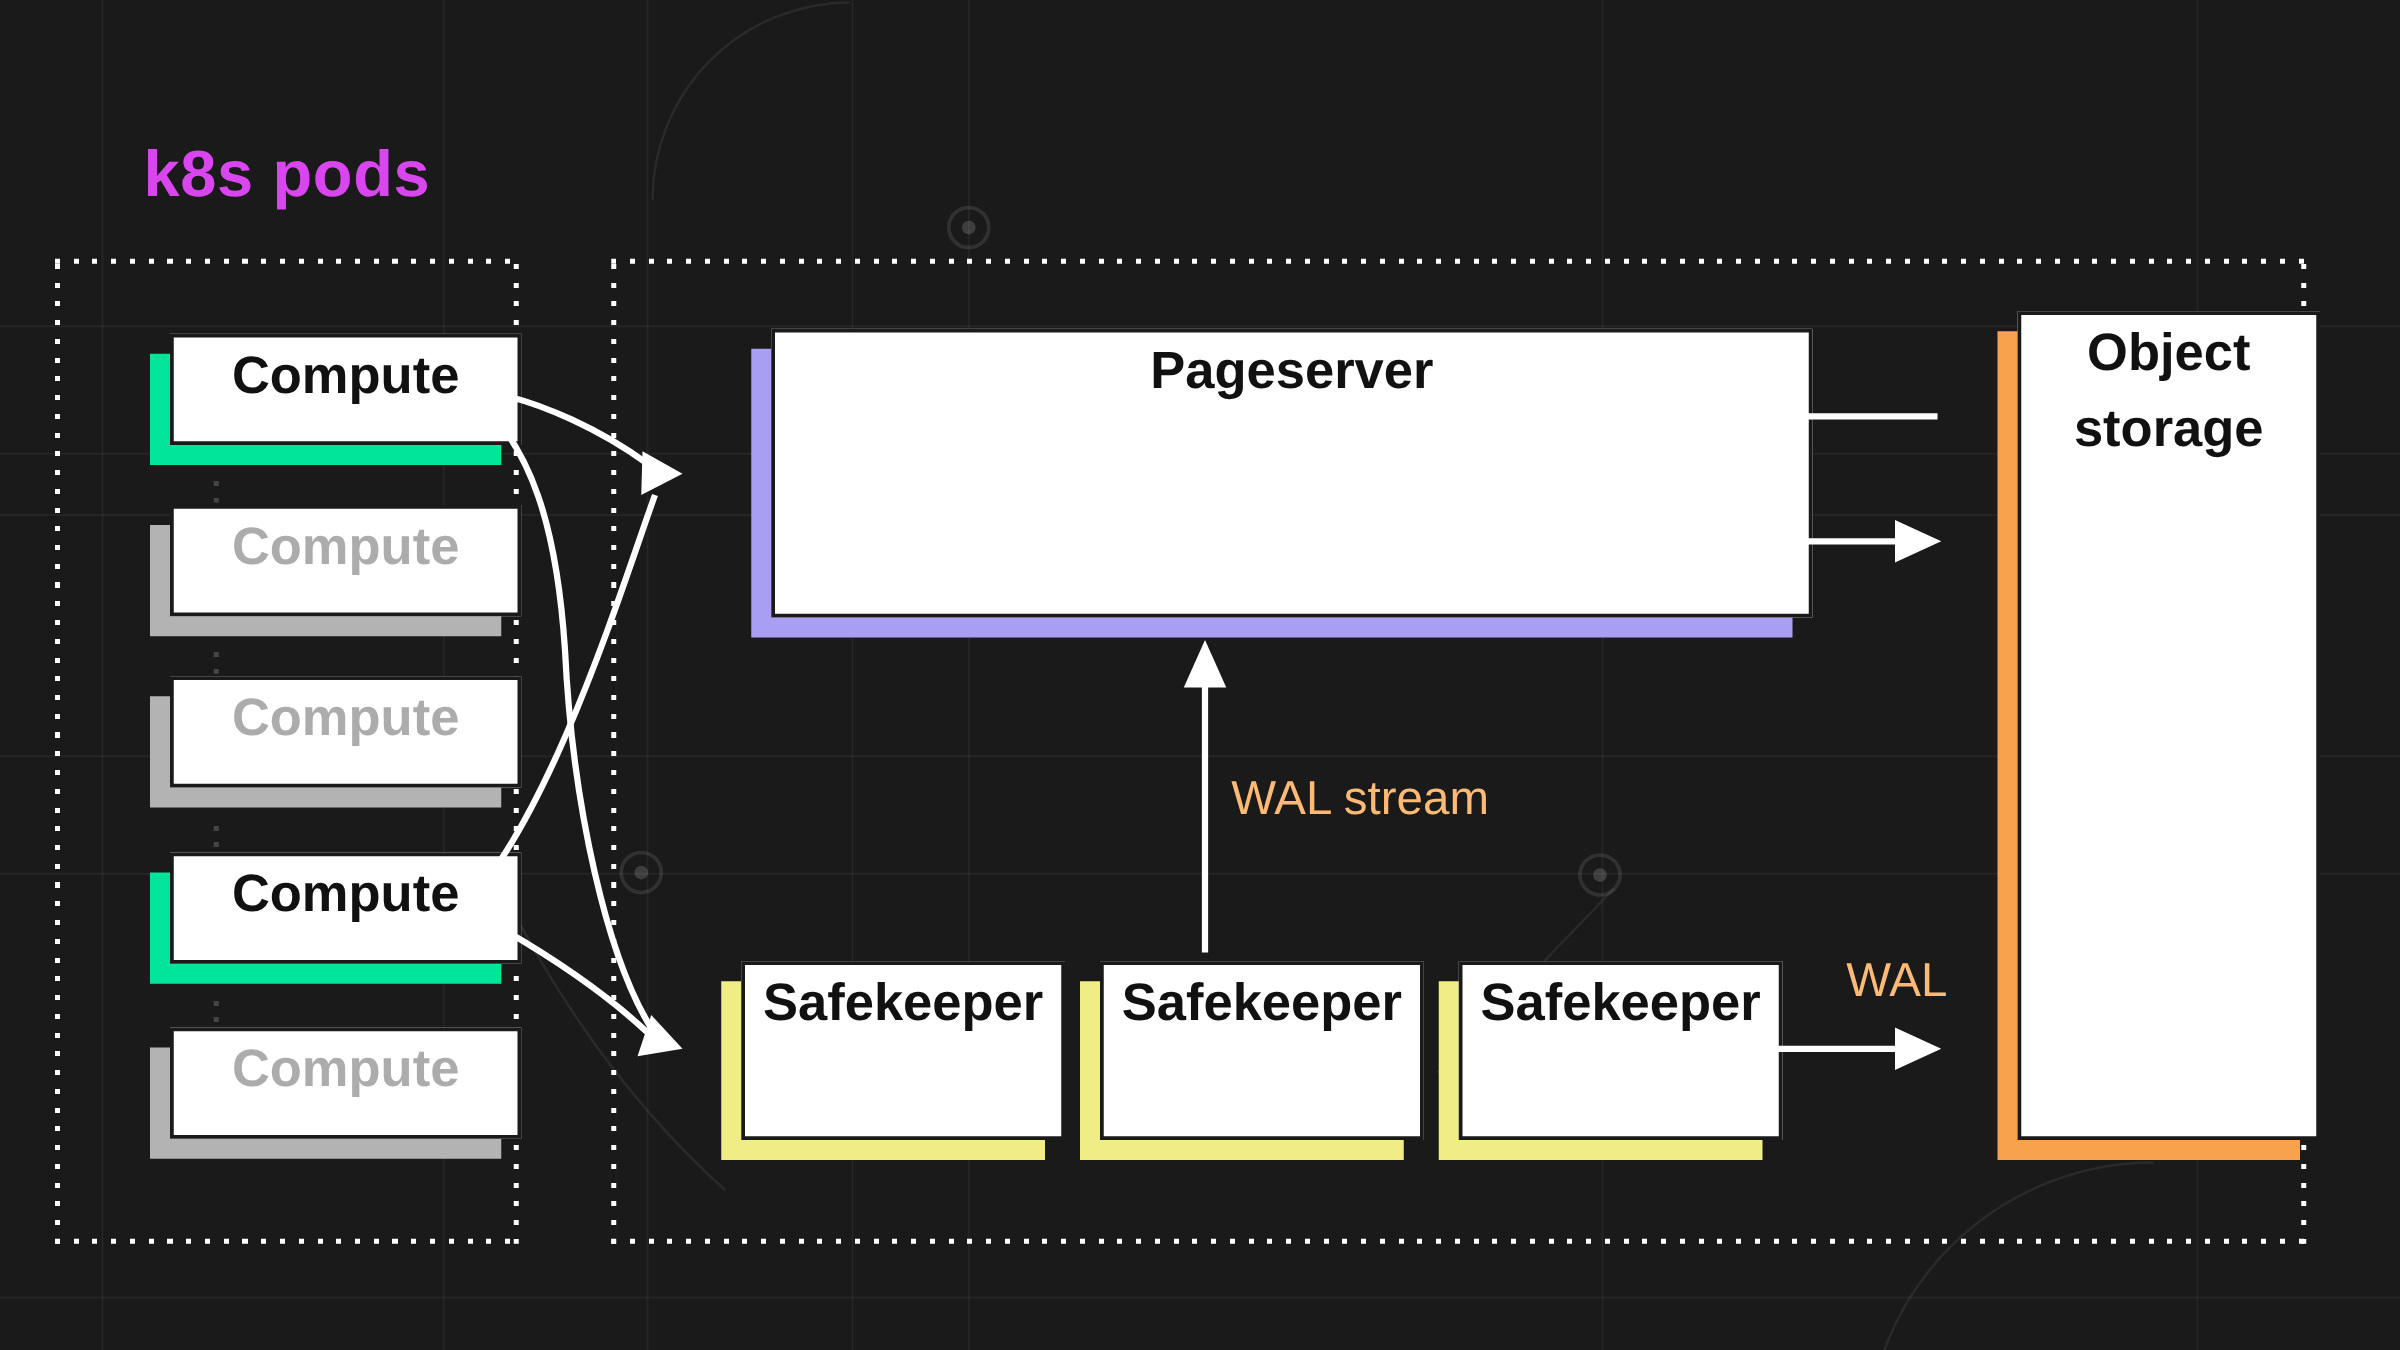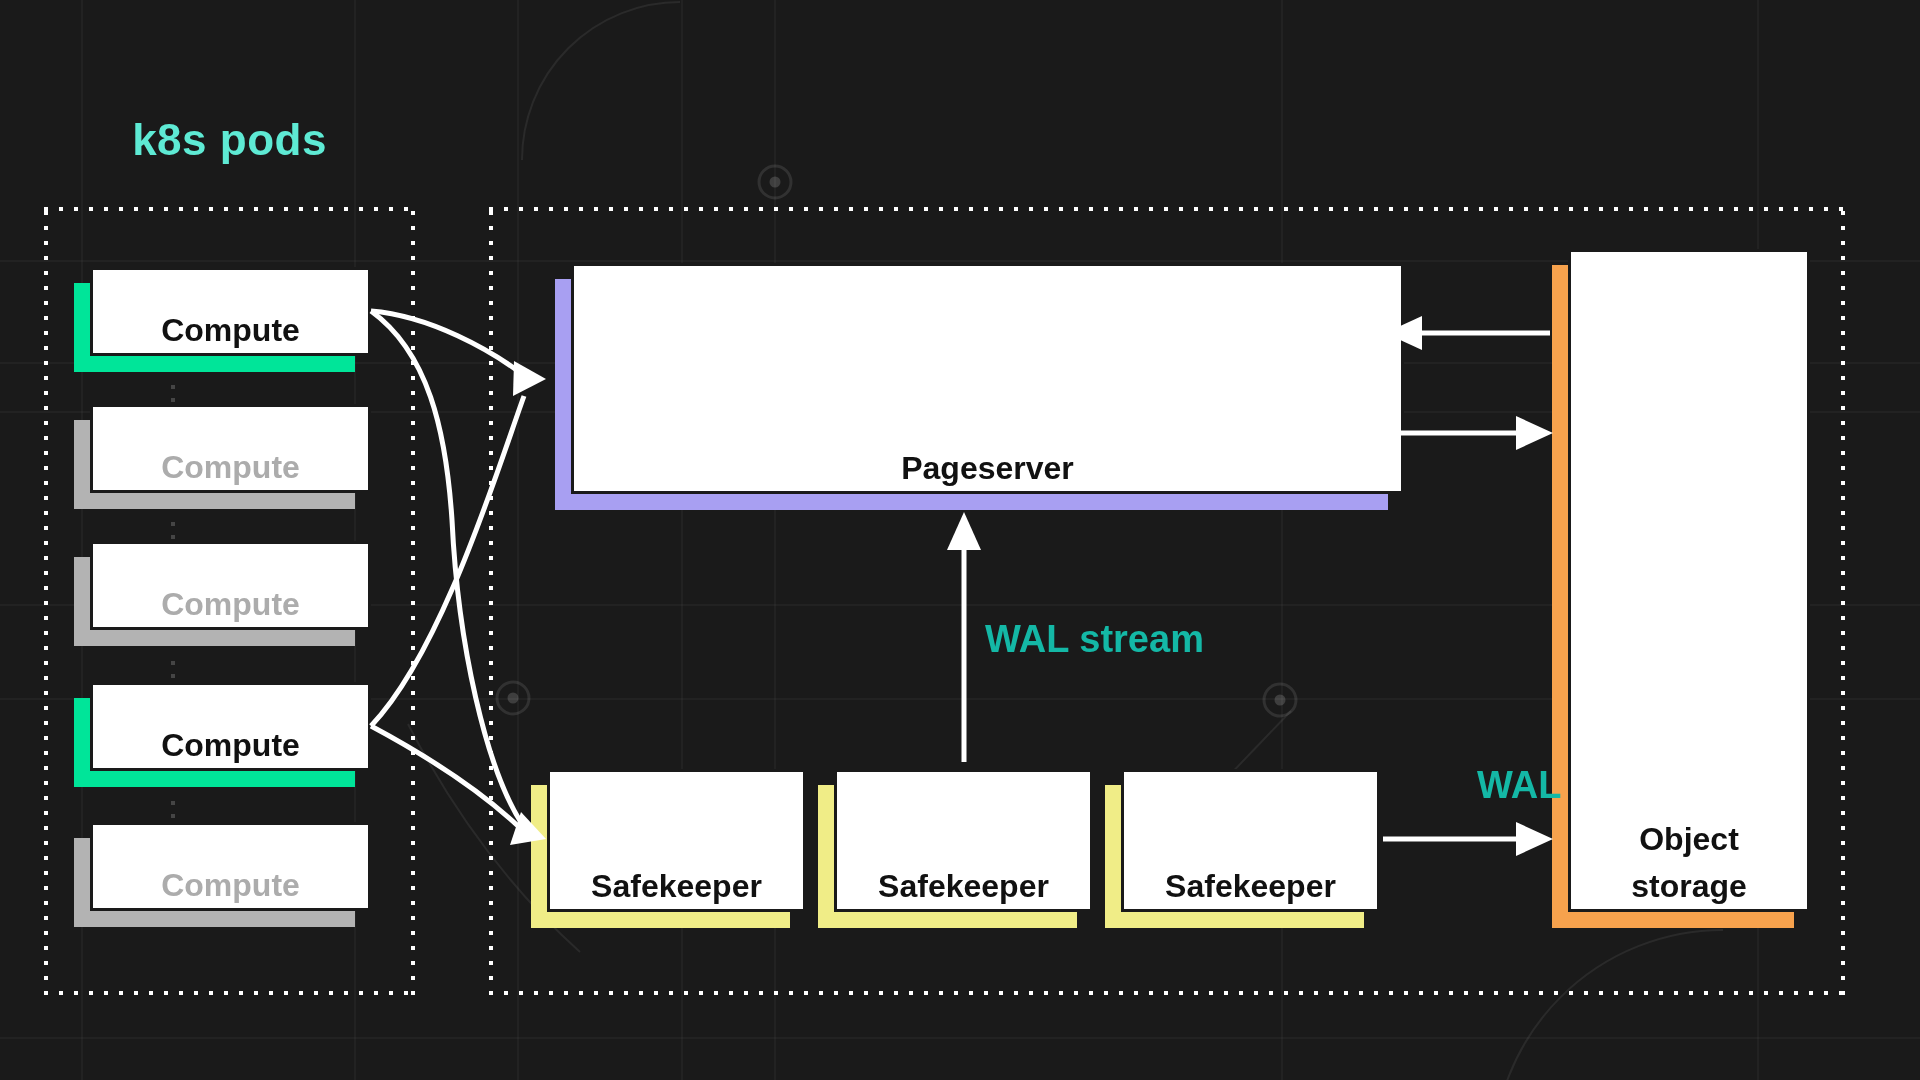--- a/index.html
+++ b/index.html
@@ -7,54 +7,54 @@
     position:relative; width:1920px; height:1080px; overflow:hidden;
     background:var(--background,#1A1A1A);
     font-family:"Liberation Sans", sans-serif;
     -webkit-font-smoothing:antialiased;
   }
   svg.layer{position:absolute; left:0; top:0; width:1920px; height:1080px; pointer-events:none;}
   .deco{z-index:0;}
   .arrows{z-index:10;}
 
   .section-title{
-    position:absolute; z-index:2; color:#5eead4; font-weight:700; font-size:44px;
+    position:absolute; z-index:2; color:#d946ef; font-weight:700; font-size:52px;
     text-align:center; line-height:56px; letter-spacing:0.5px;
   }
   .dotted-box{
     position:absolute; z-index:1;
     background-image:
       repeating-linear-gradient(90deg,#fff 0 4px,transparent 4px 15px),
       repeating-linear-gradient(90deg,#fff 0 4px,transparent 4px 15px),
       repeating-linear-gradient(0deg,#fff 0 4px,transparent 4px 15px),
       repeating-linear-gradient(0deg,#fff 0 4px,transparent 4px 15px);
     background-size:100% 4px,100% 4px,4px 100%,4px 100%;
     background-position:0 0,0 100%,0 0,100% 0;
     background-repeat:no-repeat;
   }
   .node{
     position:absolute; z-index:3; box-sizing:border-box;
     background:var(--box-fill,#fff);
     border:3px solid var(--background,#1A1A1A);
-    display:flex; align-items:flex-end; justify-content:center;
-    font-weight:700; font-size:32px; color:var(--box-text,#111);
-    text-align:center; line-height:1.45;
+    display:flex; align-items:flex-start; justify-content:center;
+    font-weight:700; font-size:42px; color:var(--box-text,#111);
+    text-align:center; line-height:1.45;margin-left:46px;
   }
   .node.accent-green{box-shadow:-16px 16px 0 0 var(--green,#00E599);}
   .node.accent-gray{box-shadow:-16px 16px 0 0 var(--inactive-accent,#B3B3B3); color:var(--inactive-text,#ACACAC);}
   .node.accent-purple{box-shadow:-16px 16px 0 0 var(--purple,#A89FF2);}
   .node.accent-yellow{box-shadow:-16px 16px 0 0 var(--yellow,#F0ED87);}
   .node.accent-orange{box-shadow:-16px 16px 0 0 var(--orange,#F7A24D);}
   .node .lbl{padding:0 18px;}
   .gap-dots{
     position:absolute; z-index:2; width:4px;
     background-image:repeating-linear-gradient(0deg,#454545 0 4px,transparent 4px 13px);
   }
   .annotation{
-    position:absolute; z-index:11; color:#14b8a6; font-weight:700; font-size:38px; line-height:44px;
+    position:absolute; z-index:11; color:#fdba74; font-weight:400; font-size:38px; line-height:44px;
     white-space:nowrap;
   }
 </style>
 </head>
 <body>
 
 <div class="stage">
 
   <svg class="layer deco" viewBox="0 0 1920 1080">
     <g stroke="#ffffff" stroke-opacity="0.05" stroke-width="1.5" fill="none">

